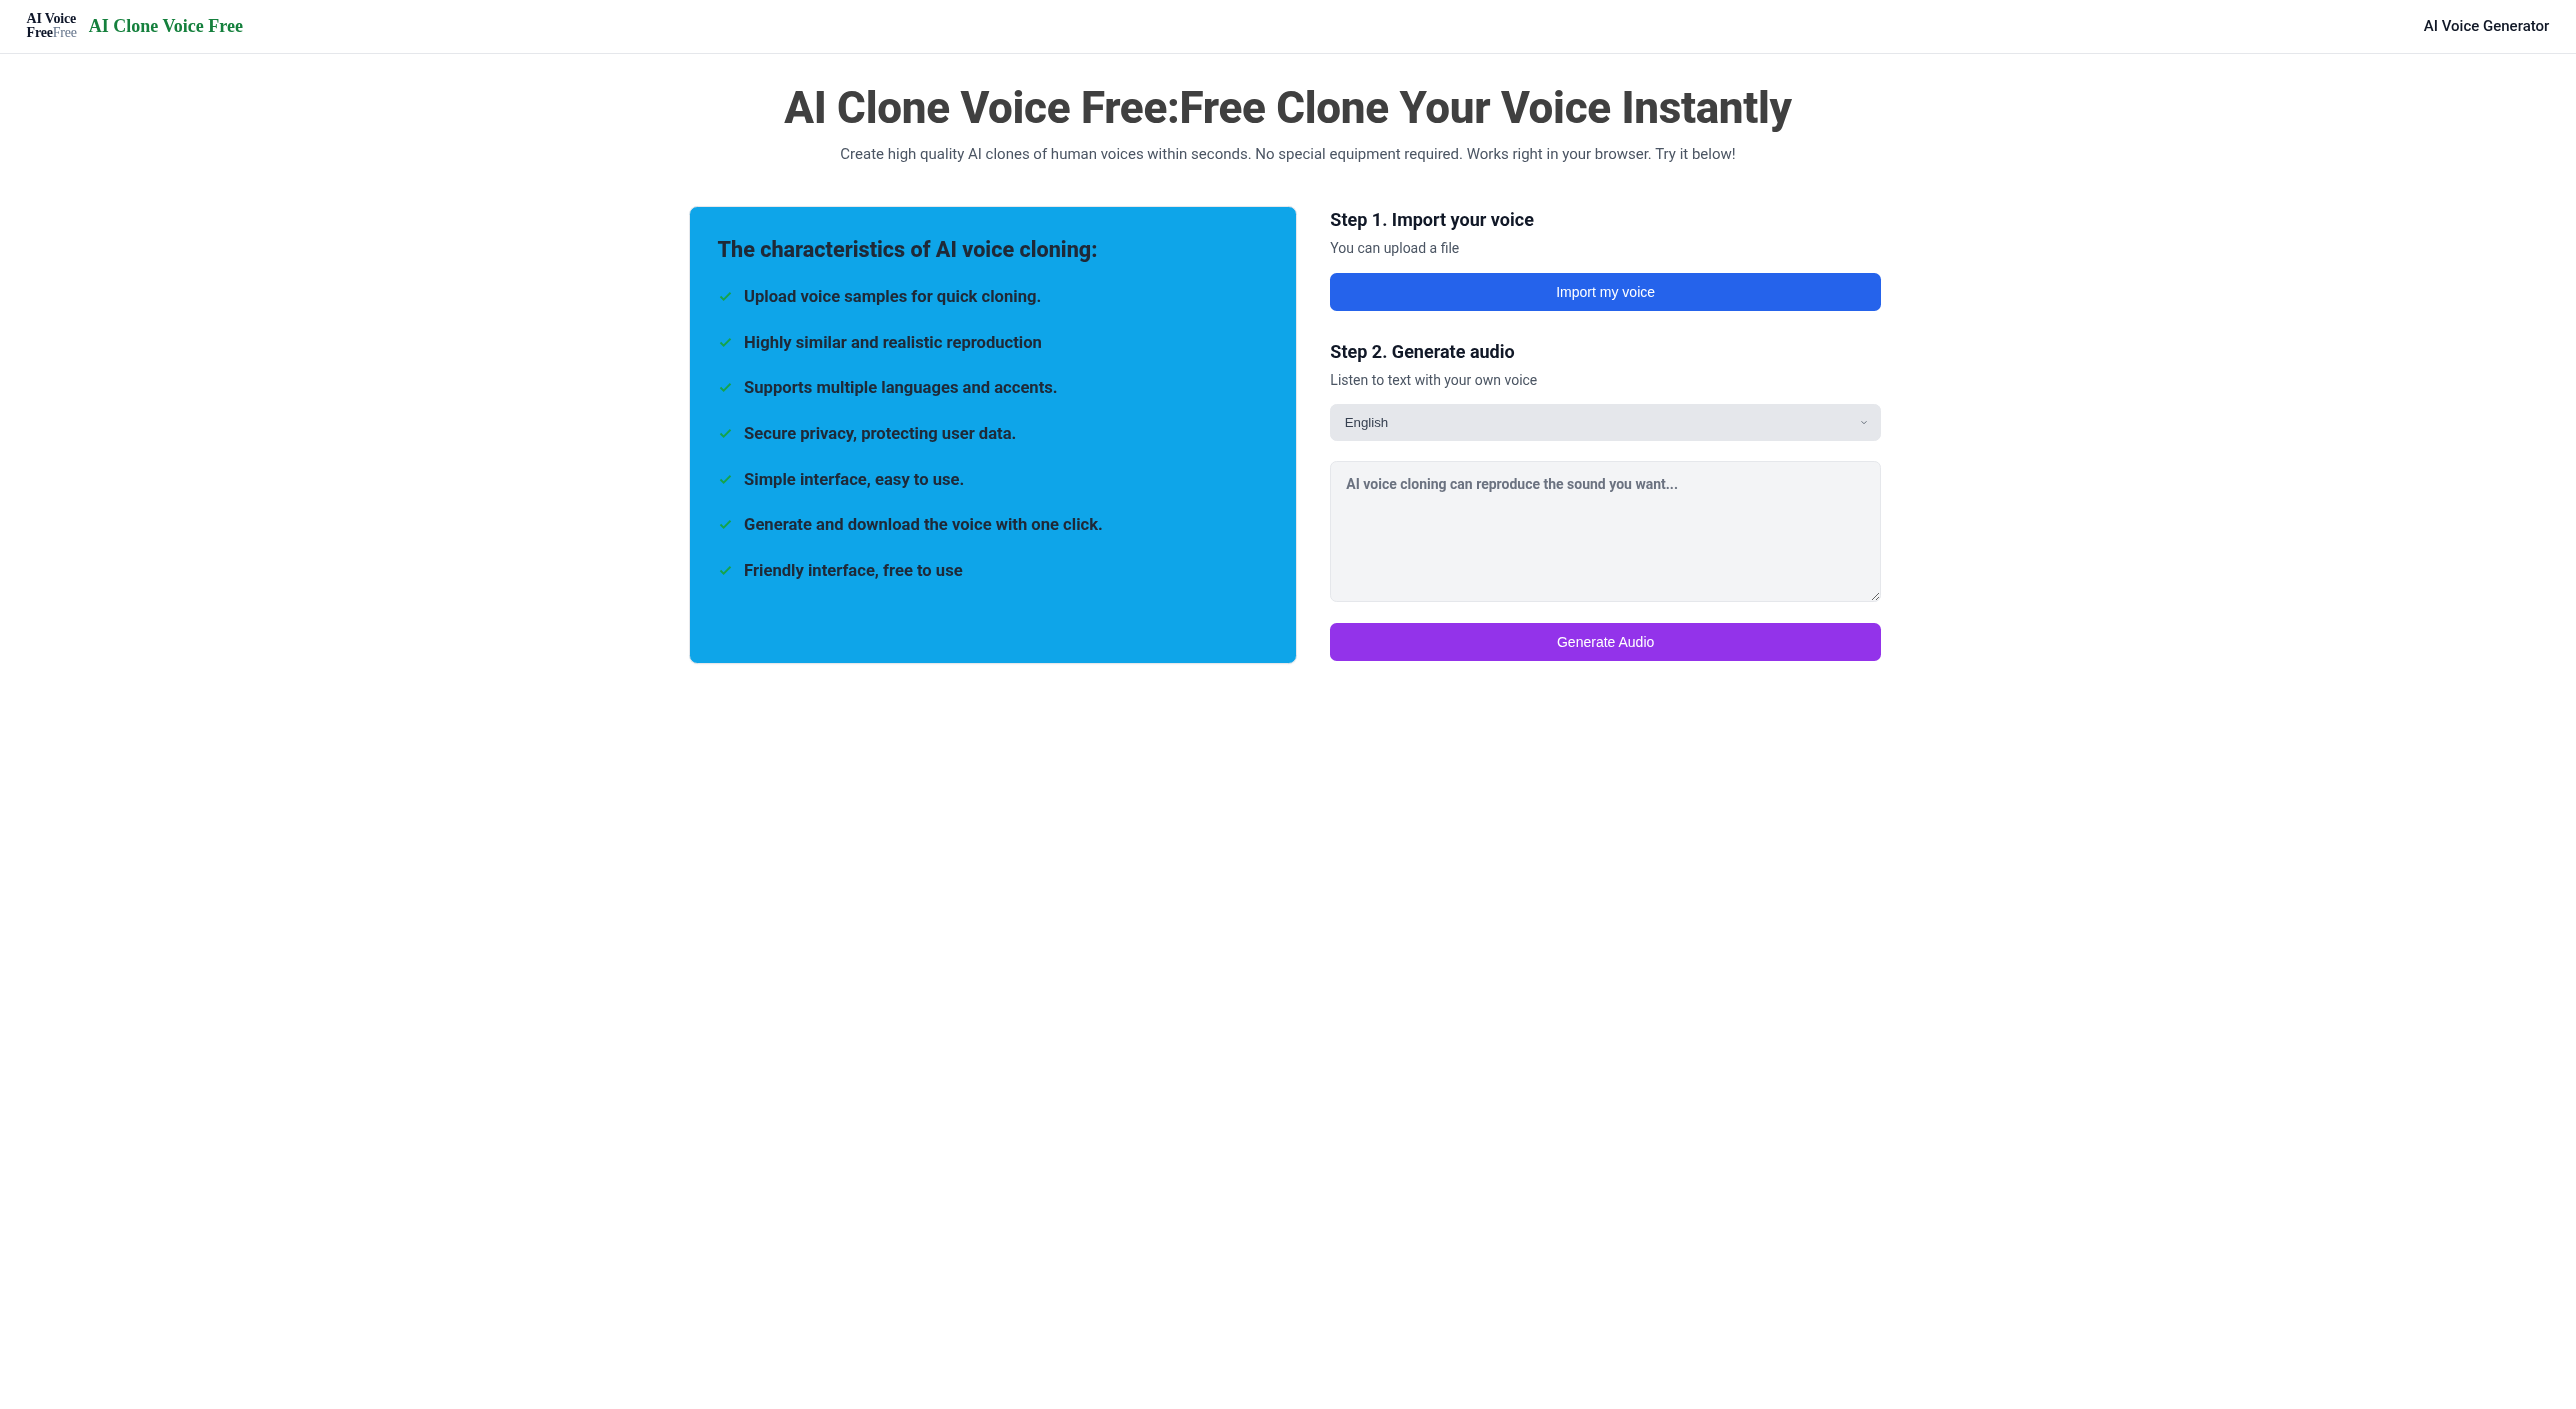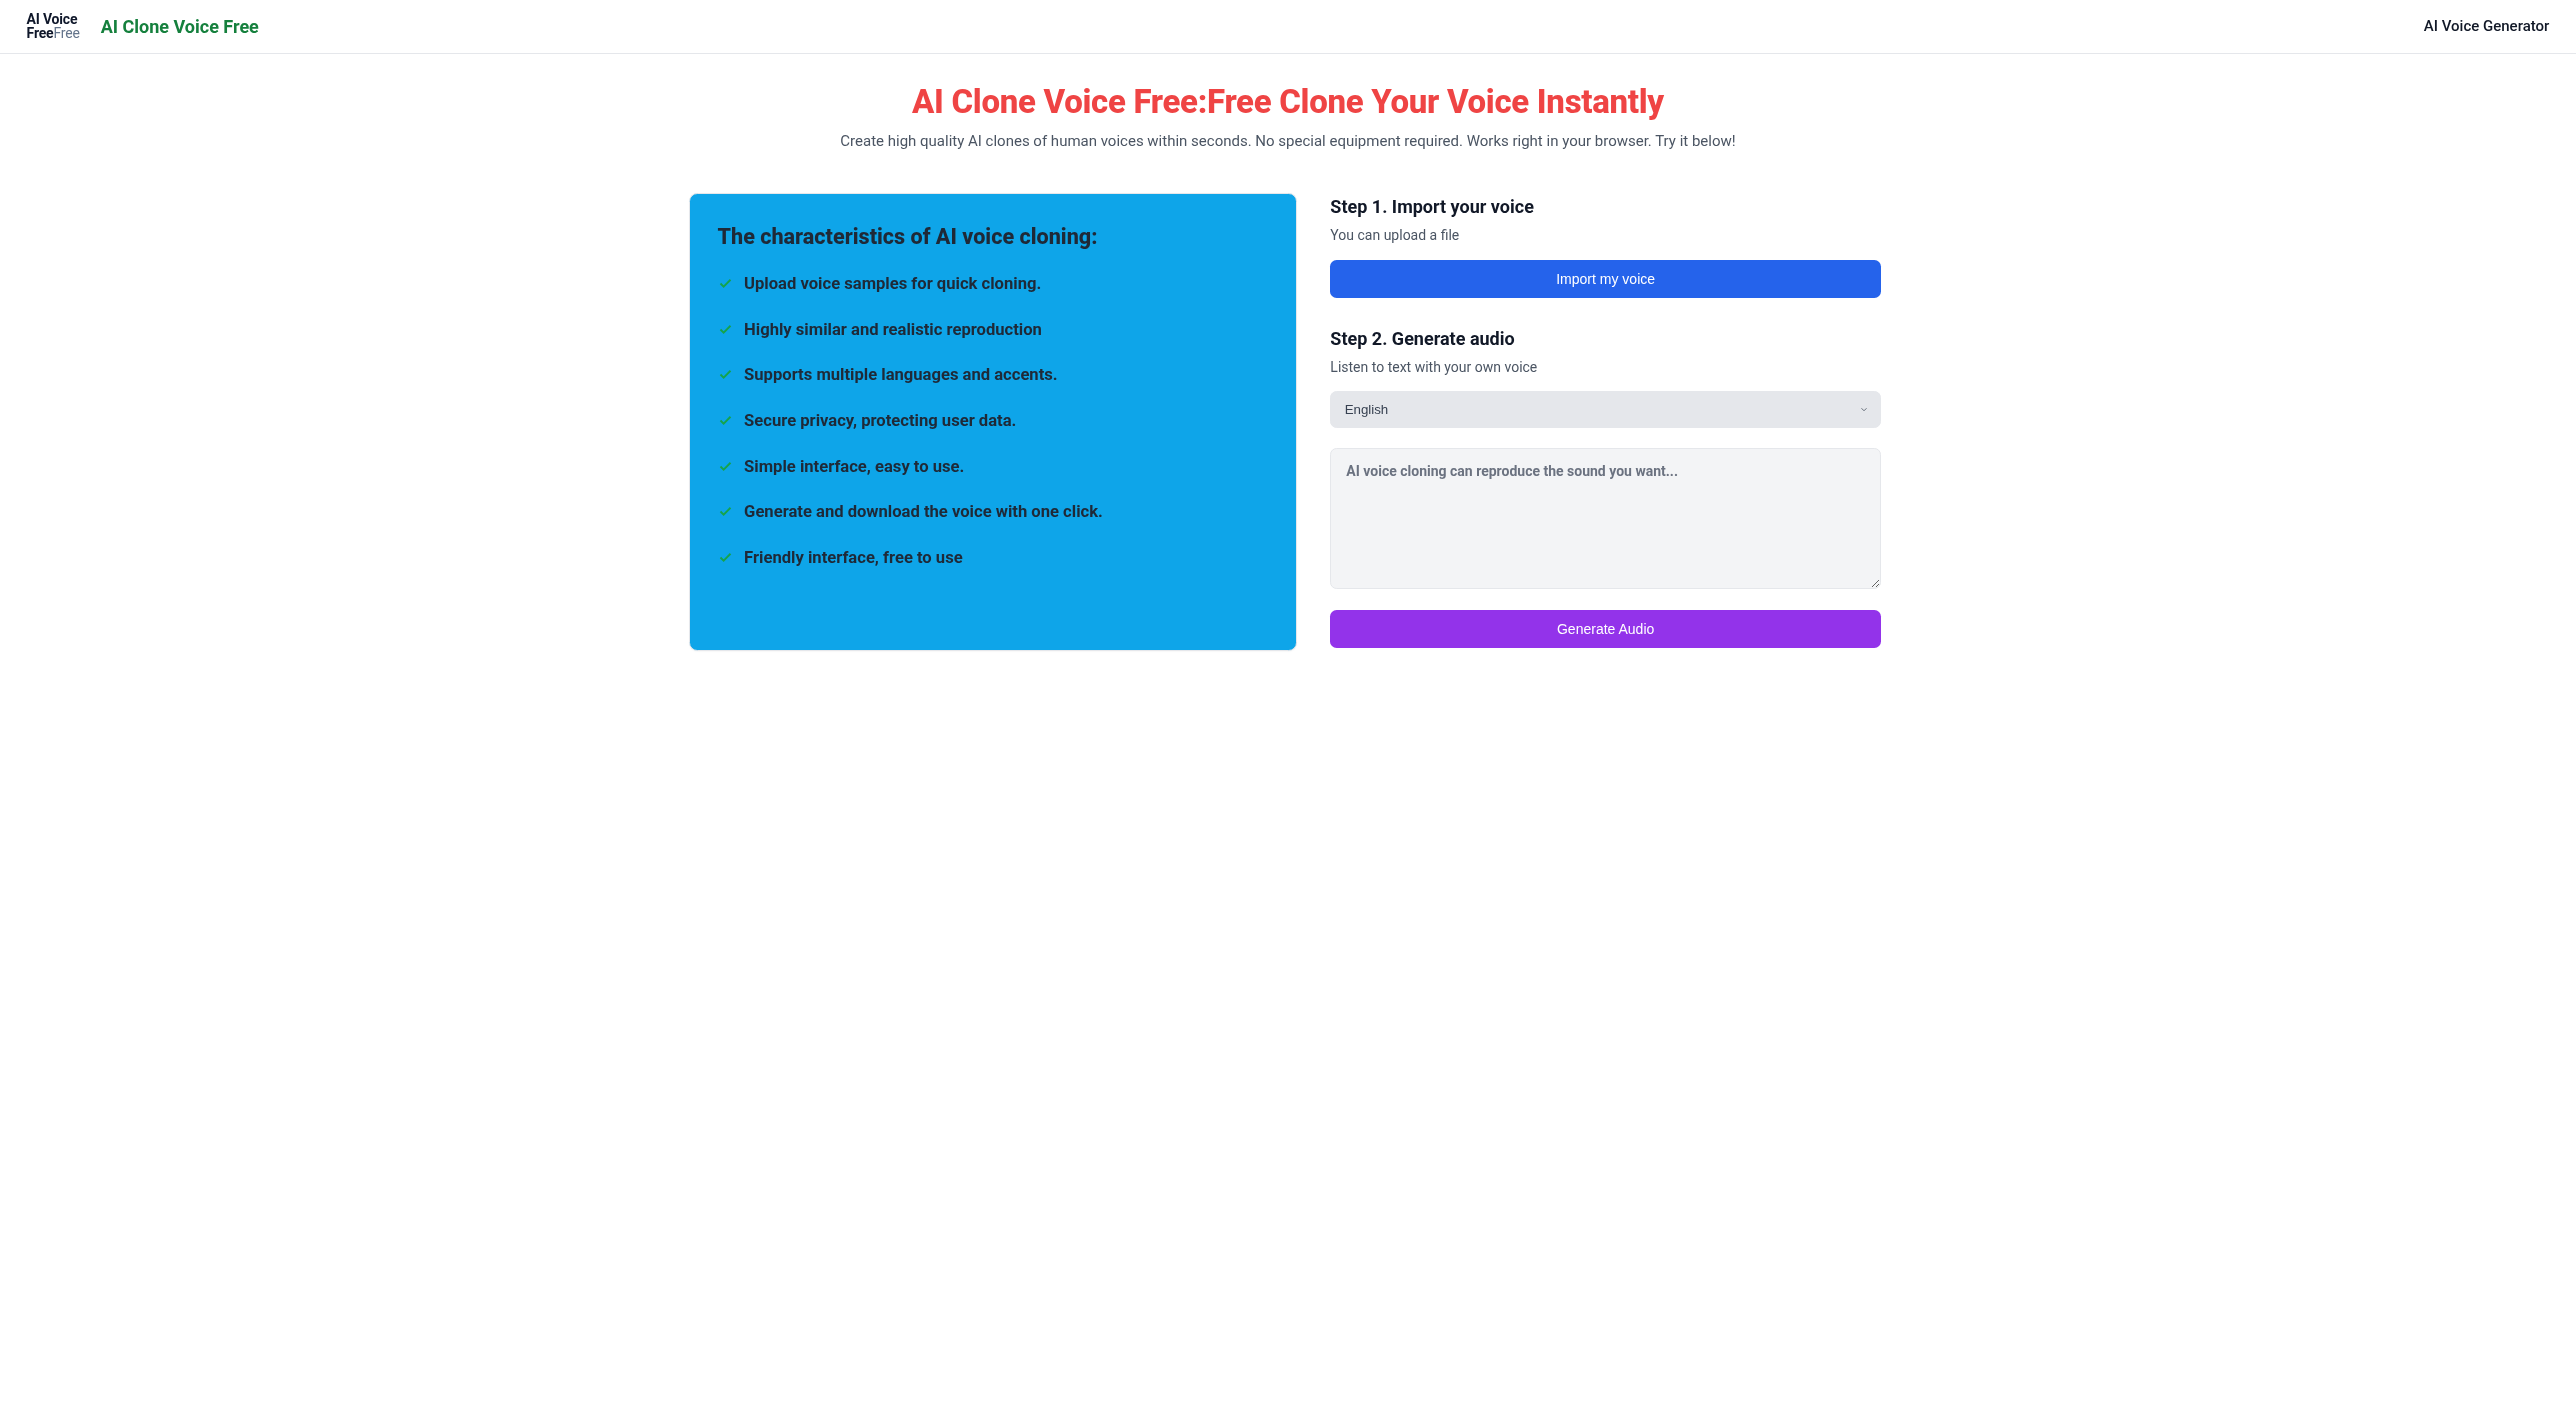--- a/index.html
+++ b/index.html
@@ -1,25 +1,25 @@
 <!DOCTYPE html>
 <html style="font-size:13.3px"><head>
 <meta charset="utf-8">
 <style>
 * { margin: 0; padding: 0; box-sizing: border-box; }
 body { font-family: -apple-system, BlinkMacSystemFont, "Segoe UI", Roboto, Helvetica, Arial, sans-serif; background: #fff; color: #1f2937; }
 .header { display: flex; align-items: center; justify-content: space-between; padding: 11.6px 26.6px; border-bottom: 0.8px solid #e5e7eb; }
-.header-left { display: flex; align-items: center; gap: 21px; }
+.header-left { display: flex; align-items: center; gap: 12px; font-family: Liberation Serif, serif; }
 .logo { font-weight: 700; font-size: 14px; line-height: 1.05; color: #0f172a; letter-spacing: -0.2px; }
 .logo .line2 { display:block; }
 .logo .free { font-weight: 400; color: #64748b; text-align: center; }
 .brand-title { color: #15803d; font-weight: 700; font-size: 18px; }
 .nav-link { color: #111827; font-size: 15px; font-weight: 500; text-decoration: none; }
 .hero { text-align: center; padding: 28px 16.6px 23px; }
-.hero h1 { font-size: 33px; font-weight: 800; color: #ef4444; letter-spacing: -0.3px; }
+.hero h1 { font-size: 44px; font-weight: 800; color: #404040; letter-spacing: -0.3px; }
 .hero p { margin-top: 11.6px; color: #4b5563; font-size: 15px; }
 .main { display: flex; gap: 30px; padding: 20px 23px 33px; max-width: 1245px; margin: 0 auto; }
 .panel-left { flex: 1; background: #0ea5e9; border: 0.8px solid #e5e7eb; border-radius: 8.3px; padding: 30px 28px 56px; box-shadow: 0 0.8px 1.7px rgba(0,0,0,0.03); }
 .panel-left h2 { font-size: 21.6px; font-weight: 800; color: #1f2937; margin-bottom: 25px; }
 .feature { display: flex; align-items: center; gap: 10px; margin-bottom: 26.6px; }
 .feature:last-child { margin-bottom: 0; }
 .check { width: 16.6px; height: 16.6px; flex-shrink: 0; display: flex; align-items: center; justify-content: center; }
 .check svg { width: 15px; height: 15px; stroke: #16a34a; stroke-width: 3; fill: none; }
 .feature-text { font-size: 16.6px; font-weight: 700; color: #1f2937; }
 .panel-right { flex: 1; padding: 3.3px 6.6px 3.3px 3.3px; }

